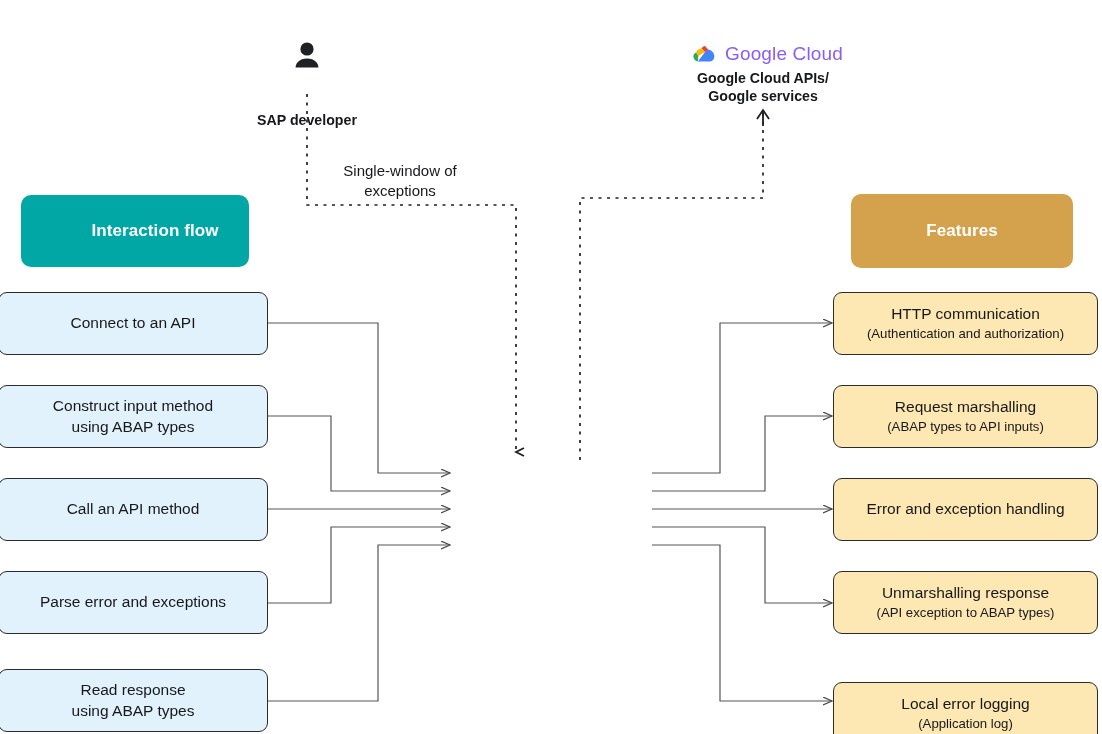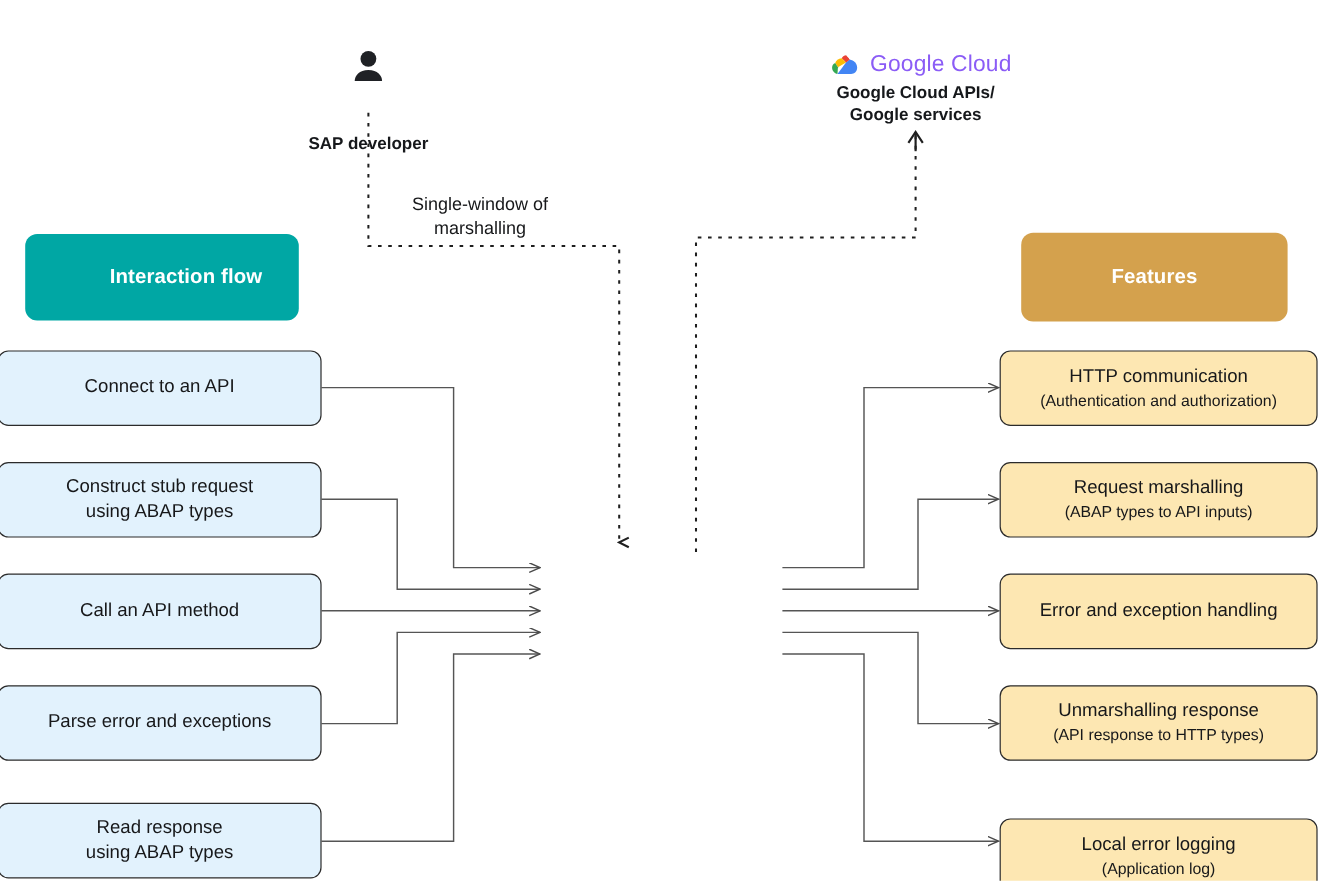--- a/index.html
+++ b/index.html
@@ -151,33 +151,33 @@
     </svg>
     <span class="gc-word">Google Cloud</span>
   </div>
   <div class="caption" style="left:650px;top:69px;width:226px;">
     <span>Google Cloud APIs/</span><br>
     <span>Google services</span>
   </div>
 
   <div class="swlabel" style="left:320px;top:161px;width:160px;">
     <span>Single-window of</span><br>
-    <span>marshalling</span>
+    <span>exceptions</span>
   </div>
 
   <div class="node hdr hdr-left" style="left:21px;top:195px;width:228px;height:72px;padding-left:40px;">
     <span>Interaction flow</span>
   </div>
 
   <div class="node flowbox" style="left:-2px;top:292px;width:270px;height:63px;">
     <span>Connect to an API</span>
   </div>
 
   <div class="node flowbox" style="left:-2px;top:385px;width:270px;height:63px;">
-    <span>Construct stub request</span>
+    <span>Construct input method</span>
     <span>using ABAP types</span>
   </div>
 
   <div class="node flowbox" style="left:-2px;top:478px;width:270px;height:63px;">
     <span>Call an API method</span>
   </div>
 
   <div class="node flowbox" style="left:-2px;top:571px;width:270px;height:63px;">
     <span>Parse error and exceptions</span>
   </div>
@@ -201,21 +201,21 @@
     <span>Request marshalling</span>
     <span class="sub">(ABAP types to API inputs)</span>
   </div>
 
   <div class="node featbox" style="left:833px;top:478px;width:265px;height:63px;">
     <span>Error and exception handling</span>
   </div>
 
   <div class="node featbox" style="left:833px;top:571px;width:265px;height:63px;justify-content:center;">
     <span>Unmarshalling response</span>
-    <span class="sub">(API response to HTTP types)</span>
+    <span class="sub">(API exception to ABAP types)</span>
   </div>
 
   <div class="node featbox" style="left:833px;top:669px;width:265px;height:63px;margin-top:13px;">
     <span>Local error logging</span>
     <span class="sub">(Application log)</span>
   </div>
 
 </div>
 
 </body></html>

